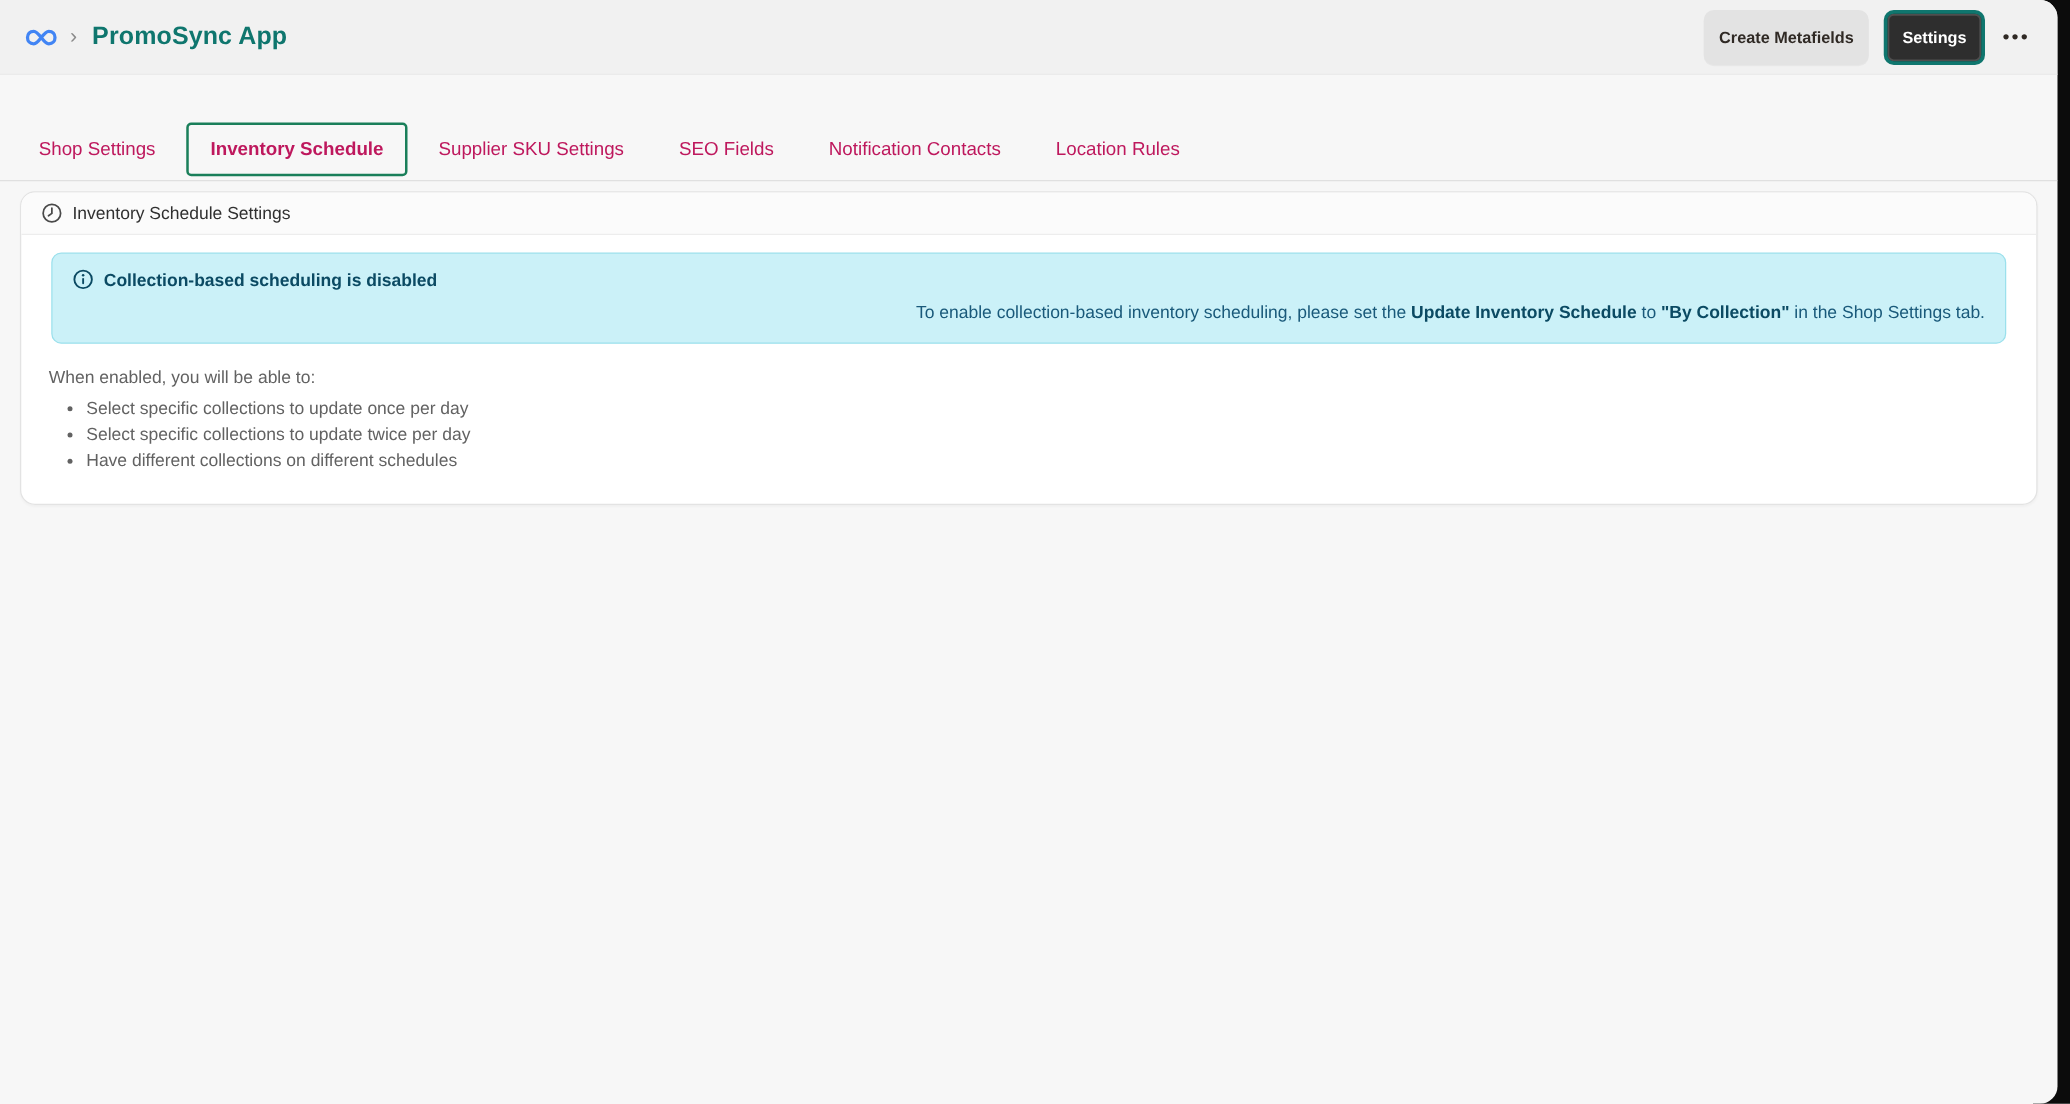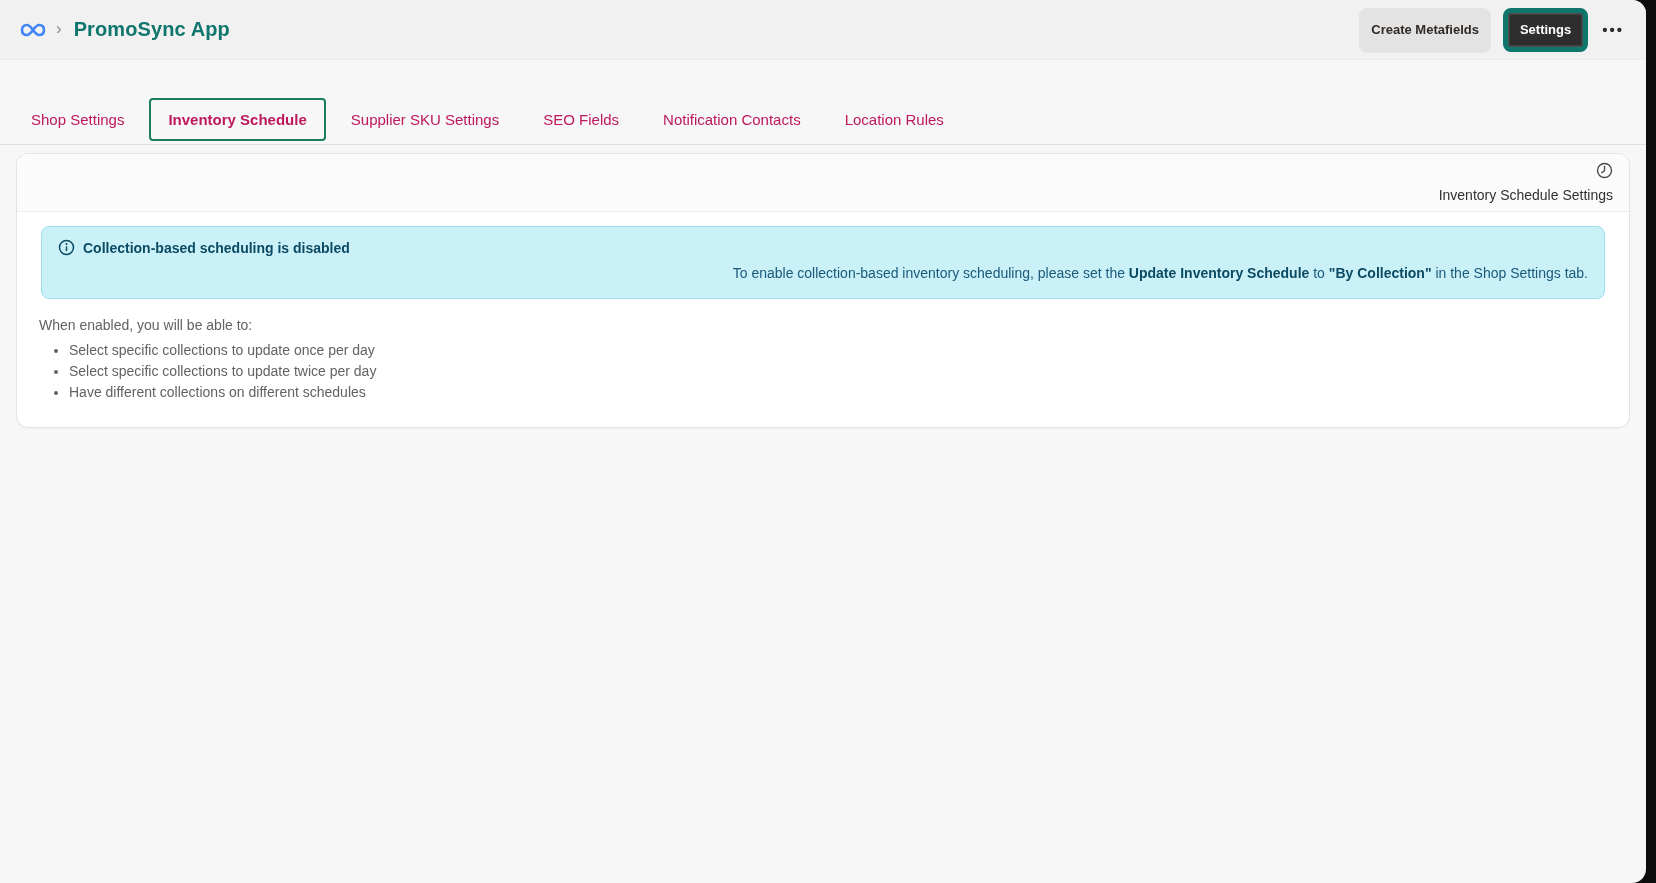--- a/index.html
+++ b/index.html
@@ -31,21 +31,21 @@
   .page-title { font-size:20px; font-weight:700; color:#0f766e; letter-spacing:.1px; }
   .top-bar-actions { margin-left:auto; display:flex; align-items:center; gap:12px; }
   .btn {
     font-family:inherit; font-size:13px; font-weight:700;
     border:none; border-radius:8px; height:44px; padding:0 12px;
     cursor:pointer; display:inline-flex; align-items:center;
   }
   .btn-secondary { background:#e3e3e3; color:#302a25; box-shadow:0 1px 0 rgba(0,0,0,.04); }
   .btn-primary {
     background:#2e2e2e; color:#ffffff;
-    border:5px solid #0f766e;
+    border:3px solid #0f766e;
     box-shadow:inset 0 0 0 1.5px rgba(255,255,255,.16);
   }
   .more-dots { color:#302a25; font-size:15px; font-weight:700; letter-spacing:2px; cursor:pointer; padding:4px 2px; line-height:1; }
 
   
   .tabs {
     display:flex; align-items:center;
     margin:38px 12px 0 12px;
     gap:6px;
   }
@@ -63,25 +63,25 @@
   
   .card {
     margin:8px 16px 0 16px;
     background:#ffffff;
     border:1px solid #e3e3e3;
     border-radius:12px;
     overflow:hidden;
     box-shadow:0 1px 2px rgba(0,0,0,.03);
   }
   .card-header {
-    display:flex; align-items:flex-end; gap:8px;
+    display:flex; align-items:flex-start; gap:8px;
     padding:8px 16px;
     background:#fbfbfb;
     border-bottom:1px solid #ededed;
-    font-size:14px; color:#303030;flex-direction:column;
+    font-size:14px; color:#303030;
   }
   .card-body { padding:14px 16px 24px 16px; }
 
   
   .banner {
     background:#cbf1f8;
     border:1px solid #9be0ec;
     border-radius:8px;
     padding:12px 16px 14px 16px;
     margin:0 8px 18px 8px;

